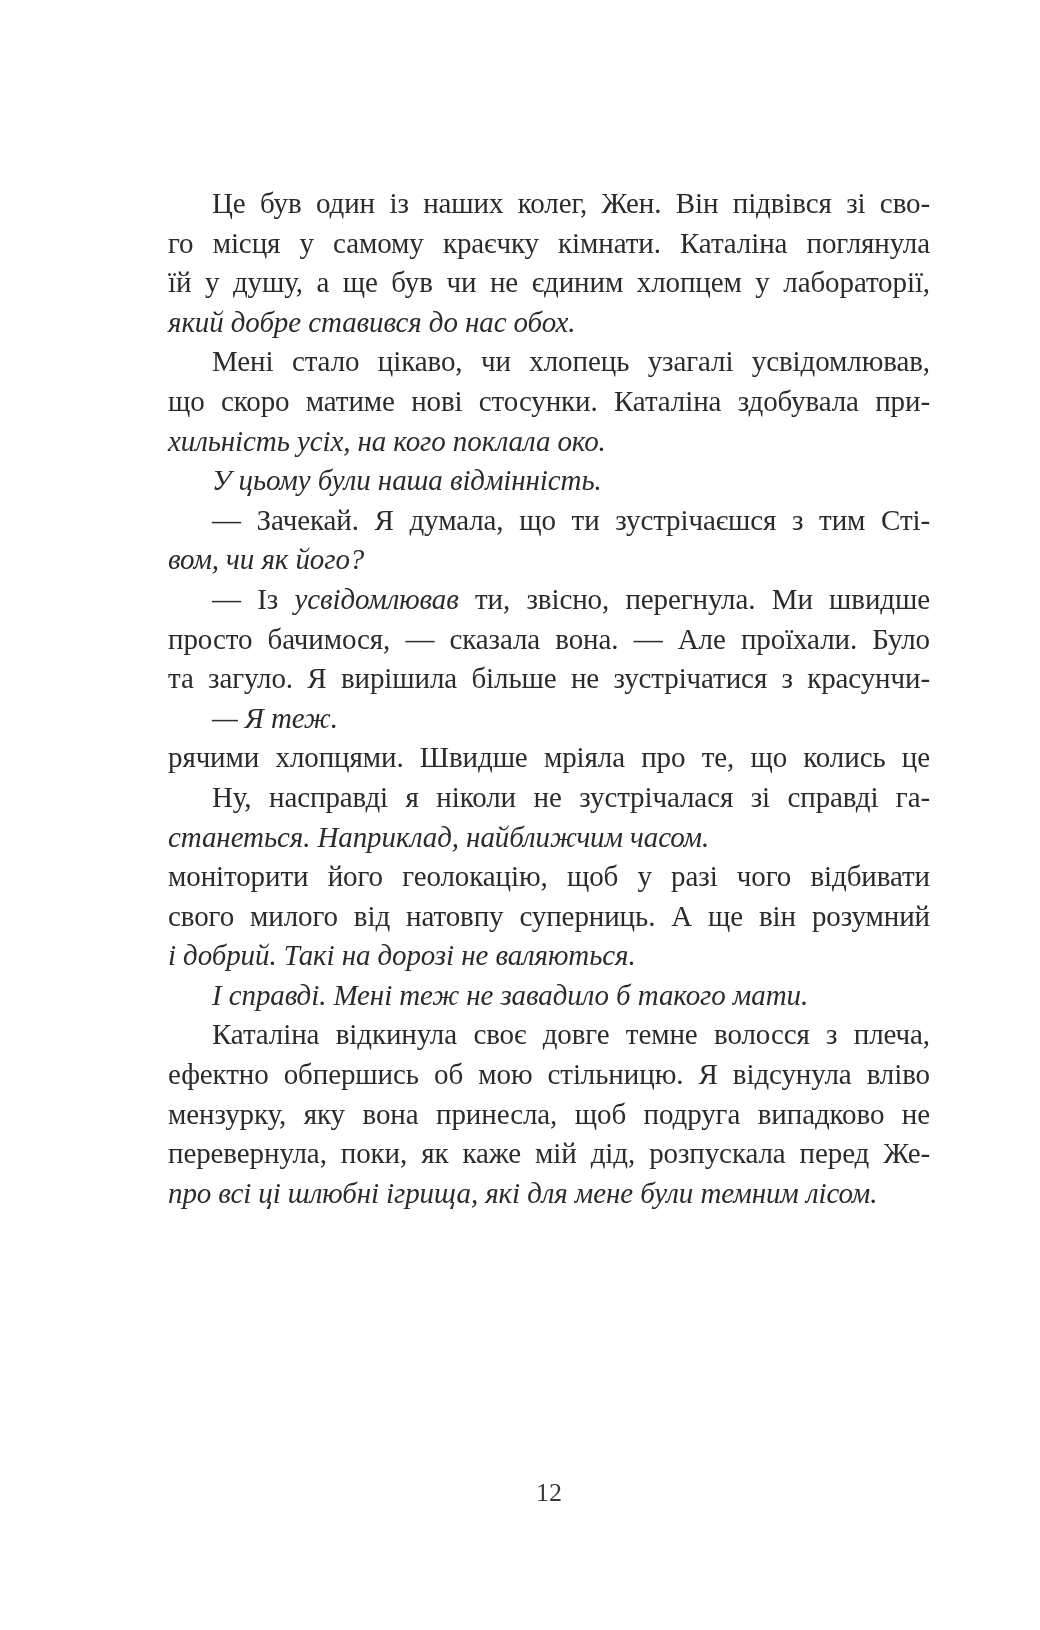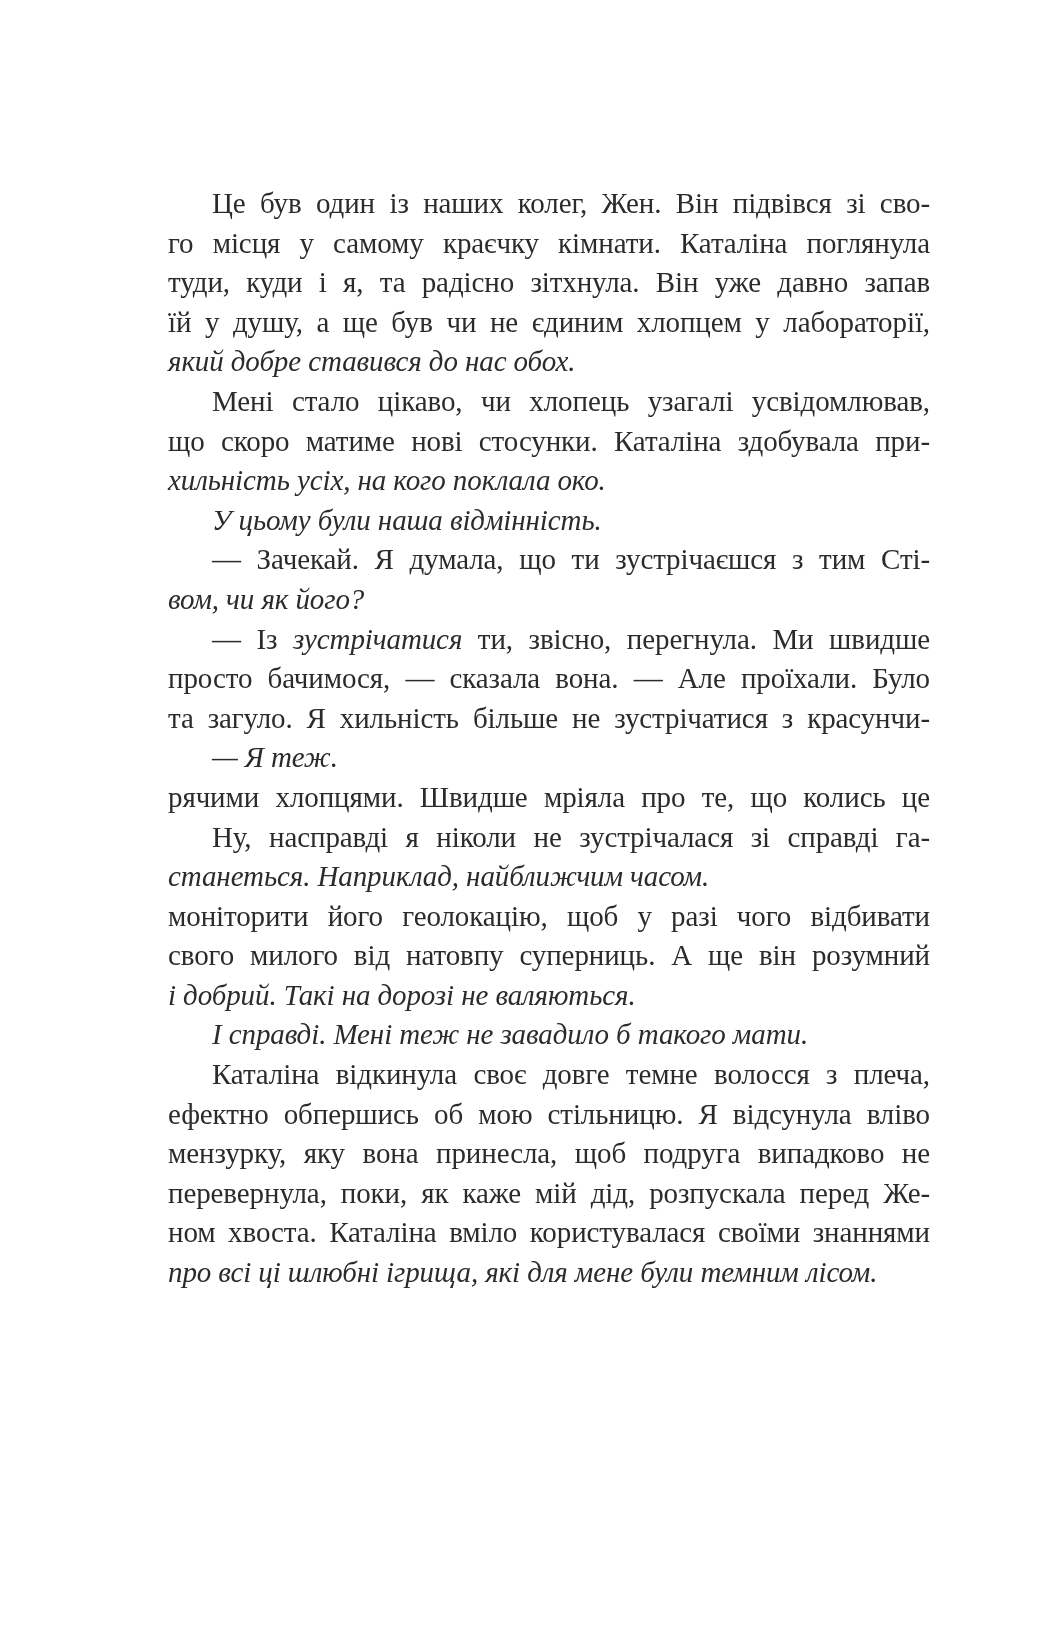--- a/index.html
+++ b/index.html
@@ -47,40 +47,39 @@
   }
 </style>
 </head>
 <body>
 
 <div class="page">
   <main class="text-block">
       <div class="para">
         <div class="line first">Це був один із наших колег, Жен. Він підвівся зі сво-</div>
         <div class="line">го місця у самому краєчку кімнати. Каталіна поглянула</div>
-        <div class="line">туди, куди і я, та радісно зітхнула. Він уже давно запав</div>
         <div class="line">їй у душу, а ще був чи не єдиним хлопцем у лабораторії,</div>
         <div class="line last">який добре ставився до нас обох.</div>
       </div>
       <div class="para">
         <div class="line first">Мені стало цікаво, чи хлопець узагалі усвідомлював,</div>
         <div class="line">що скоро матиме нові стосунки. Каталіна здобувала при-</div>
         <div class="line last">хильність усіх, на кого поклала око.</div>
       </div>
       <div class="para">
         <div class="line first last">У цьому були наша відмінність.</div>
       </div>
       <div class="para">
         <div class="line first">— Зачекай. Я думала, що ти зустрічаєшся з тим Сті-</div>
         <div class="line last">вом, чи як його?</div>
       </div>
       <div class="para">
-        <div class="line first"><span>— Із </span><em>зустрічатися</em><span> ти, звісно, перегнула. Ми швидше</span></div>
+        <div class="line first"><span>— Із </span><em>усвідомлював</em><span> ти, звісно, перегнула. Ми швидше</span></div>
         <div class="line">просто бачимося, — сказала вона. — Але проїхали. Було</div>
-        <div class="line">та загуло. Я хильність більше не зустрічатися з красунчи-</div>
+        <div class="line">та загуло. Я вирішила більше не зустрічатися з красунчи-</div>
       </div>
       <div class="para">
         <div class="line first last">— Я теж.</div>
       </div>
       <div class="para">
         <div class="line">рячими хлопцями. Швидше мріяла про те, що колись це</div>
         <div class="line first">Ну, насправді я ніколи не зустрічалася зі справді га-</div>
         <div class="line last">станеться. Наприклад, найближчим часом.</div>
       </div>
       <div class="para">
@@ -89,17 +88,17 @@
         <div class="line last">і добрий. Такі на дорозі не валяються.</div>
       </div>
       <div class="para">
         <div class="line first last">І справді. Мені теж не завадило б такого мати.</div>
       </div>
       <div class="para">
         <div class="line first">Каталіна відкинула своє довге темне волосся з плеча,</div>
         <div class="line">ефектно обпершись об мою стільницю. Я відсунула вліво</div>
         <div class="line">мензурку, яку вона принесла, щоб подруга випадково не</div>
         <div class="line">перевернула, поки, як каже мій дід, розпускала перед Же-</div>
-        <div class="line">ном хвоста. Каталіна вміло користувалася своїми знаннями</div>
         <div class="line last">про всі ці шлюбні ігрища, які для мене були темним лісом.</div>
       </div>
     </main>
+  <div class="folio">12</div>
 </div>
 
 </body></html>

